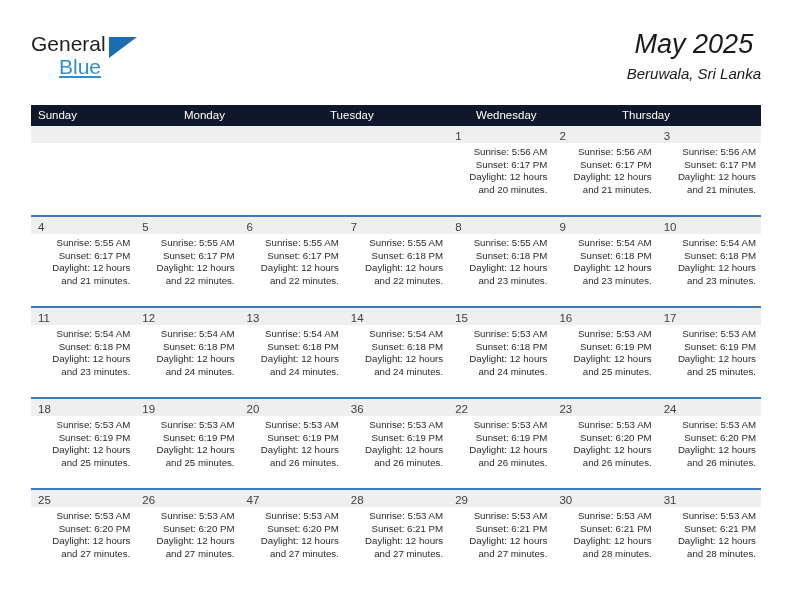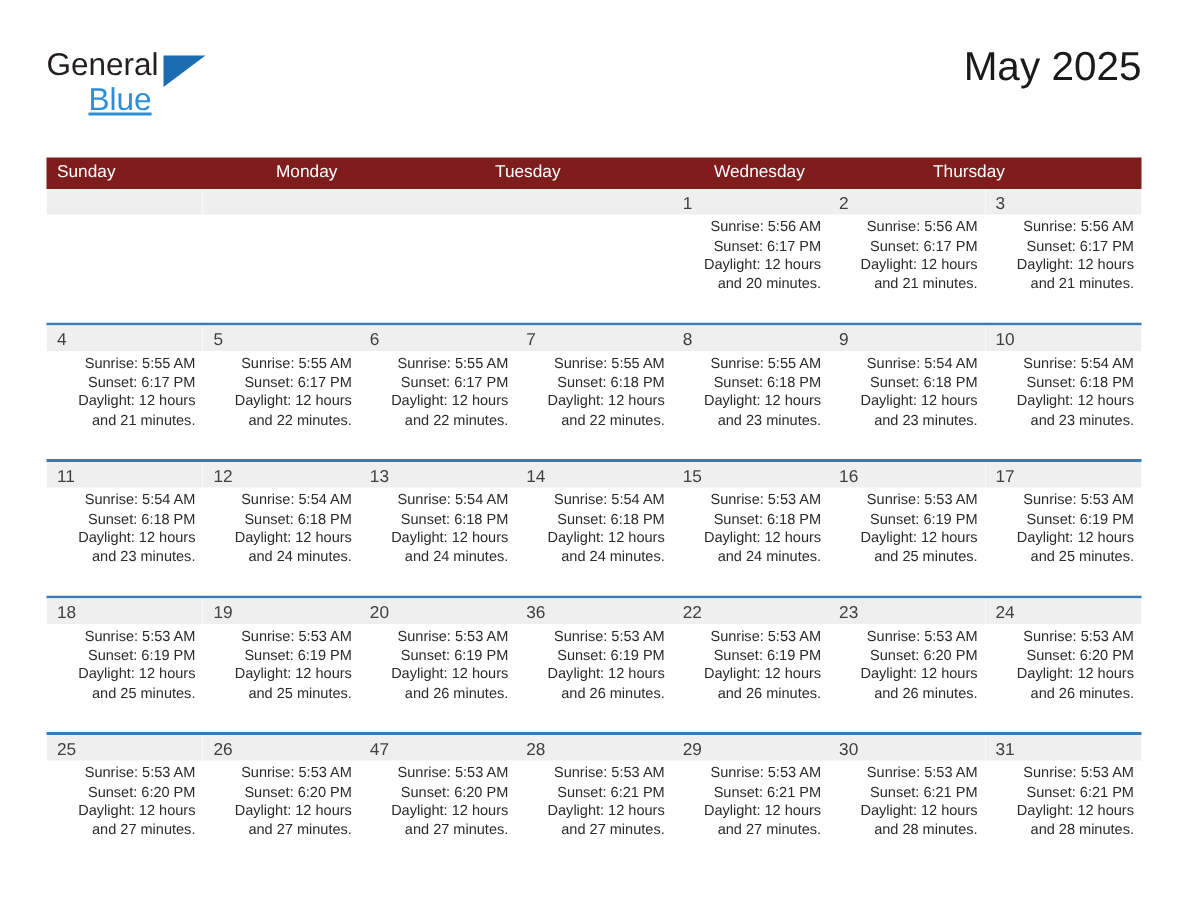--- a/index.html
+++ b/index.html
@@ -66,20 +66,21 @@
     line-height: 24px;
     font-family: "Liberation Sans", sans-serif;
     text-decoration: underline;
   }
 
   .title-block {
     position: absolute;
     right: 0;
     top: 0;
     text-align: center;
+    font-style: italic;
   }
   .cal-title {
     font-size: 27px;
     color: #1a1a1a;
     font-weight: normal;
     line-height: 32px;
     white-space: nowrap;
   }
   .cal-subtitle {
     margin-top: 5px;
@@ -93,21 +94,21 @@
   .calendar {
     position: absolute;
     left: 31px;
     top: 105px;
     width: 730px;
   }
 
   .weekday-row {
     display: flex;
     width: 100%;
-    background: #7f1d1d;
+    background: #0f172a;
     height: 21px;
   }
   .weekday-cell {
     flex: 1 1 0;
     color: #ffffff;
     font-size: 11.5px;
     line-height: 21px;
     padding-left: 7px;
     box-sizing: border-box;
     overflow: hidden;
@@ -170,20 +171,21 @@
   <div class="header">
 
     <div class="brand">
       <span class="brand-general">General</span>
       <span class="brand-triangle"></span>
       <span class="brand-blue">Blue</span>
     </div>
 
     <div class="title-block">
       <div class="cal-title">May 2025</div>
+      <div class="cal-subtitle">Beruwala, Sri Lanka</div>
     </div>
 
   </div>
 
   <div class="calendar">
     <div class="weekday-row" id="weekday-row">
         <div class="weekday-cell">Sunday</div>
         <div class="weekday-cell">Monday</div>
         <div class="weekday-cell">Tuesday</div>
         <div class="weekday-cell">Wednesday</div>

